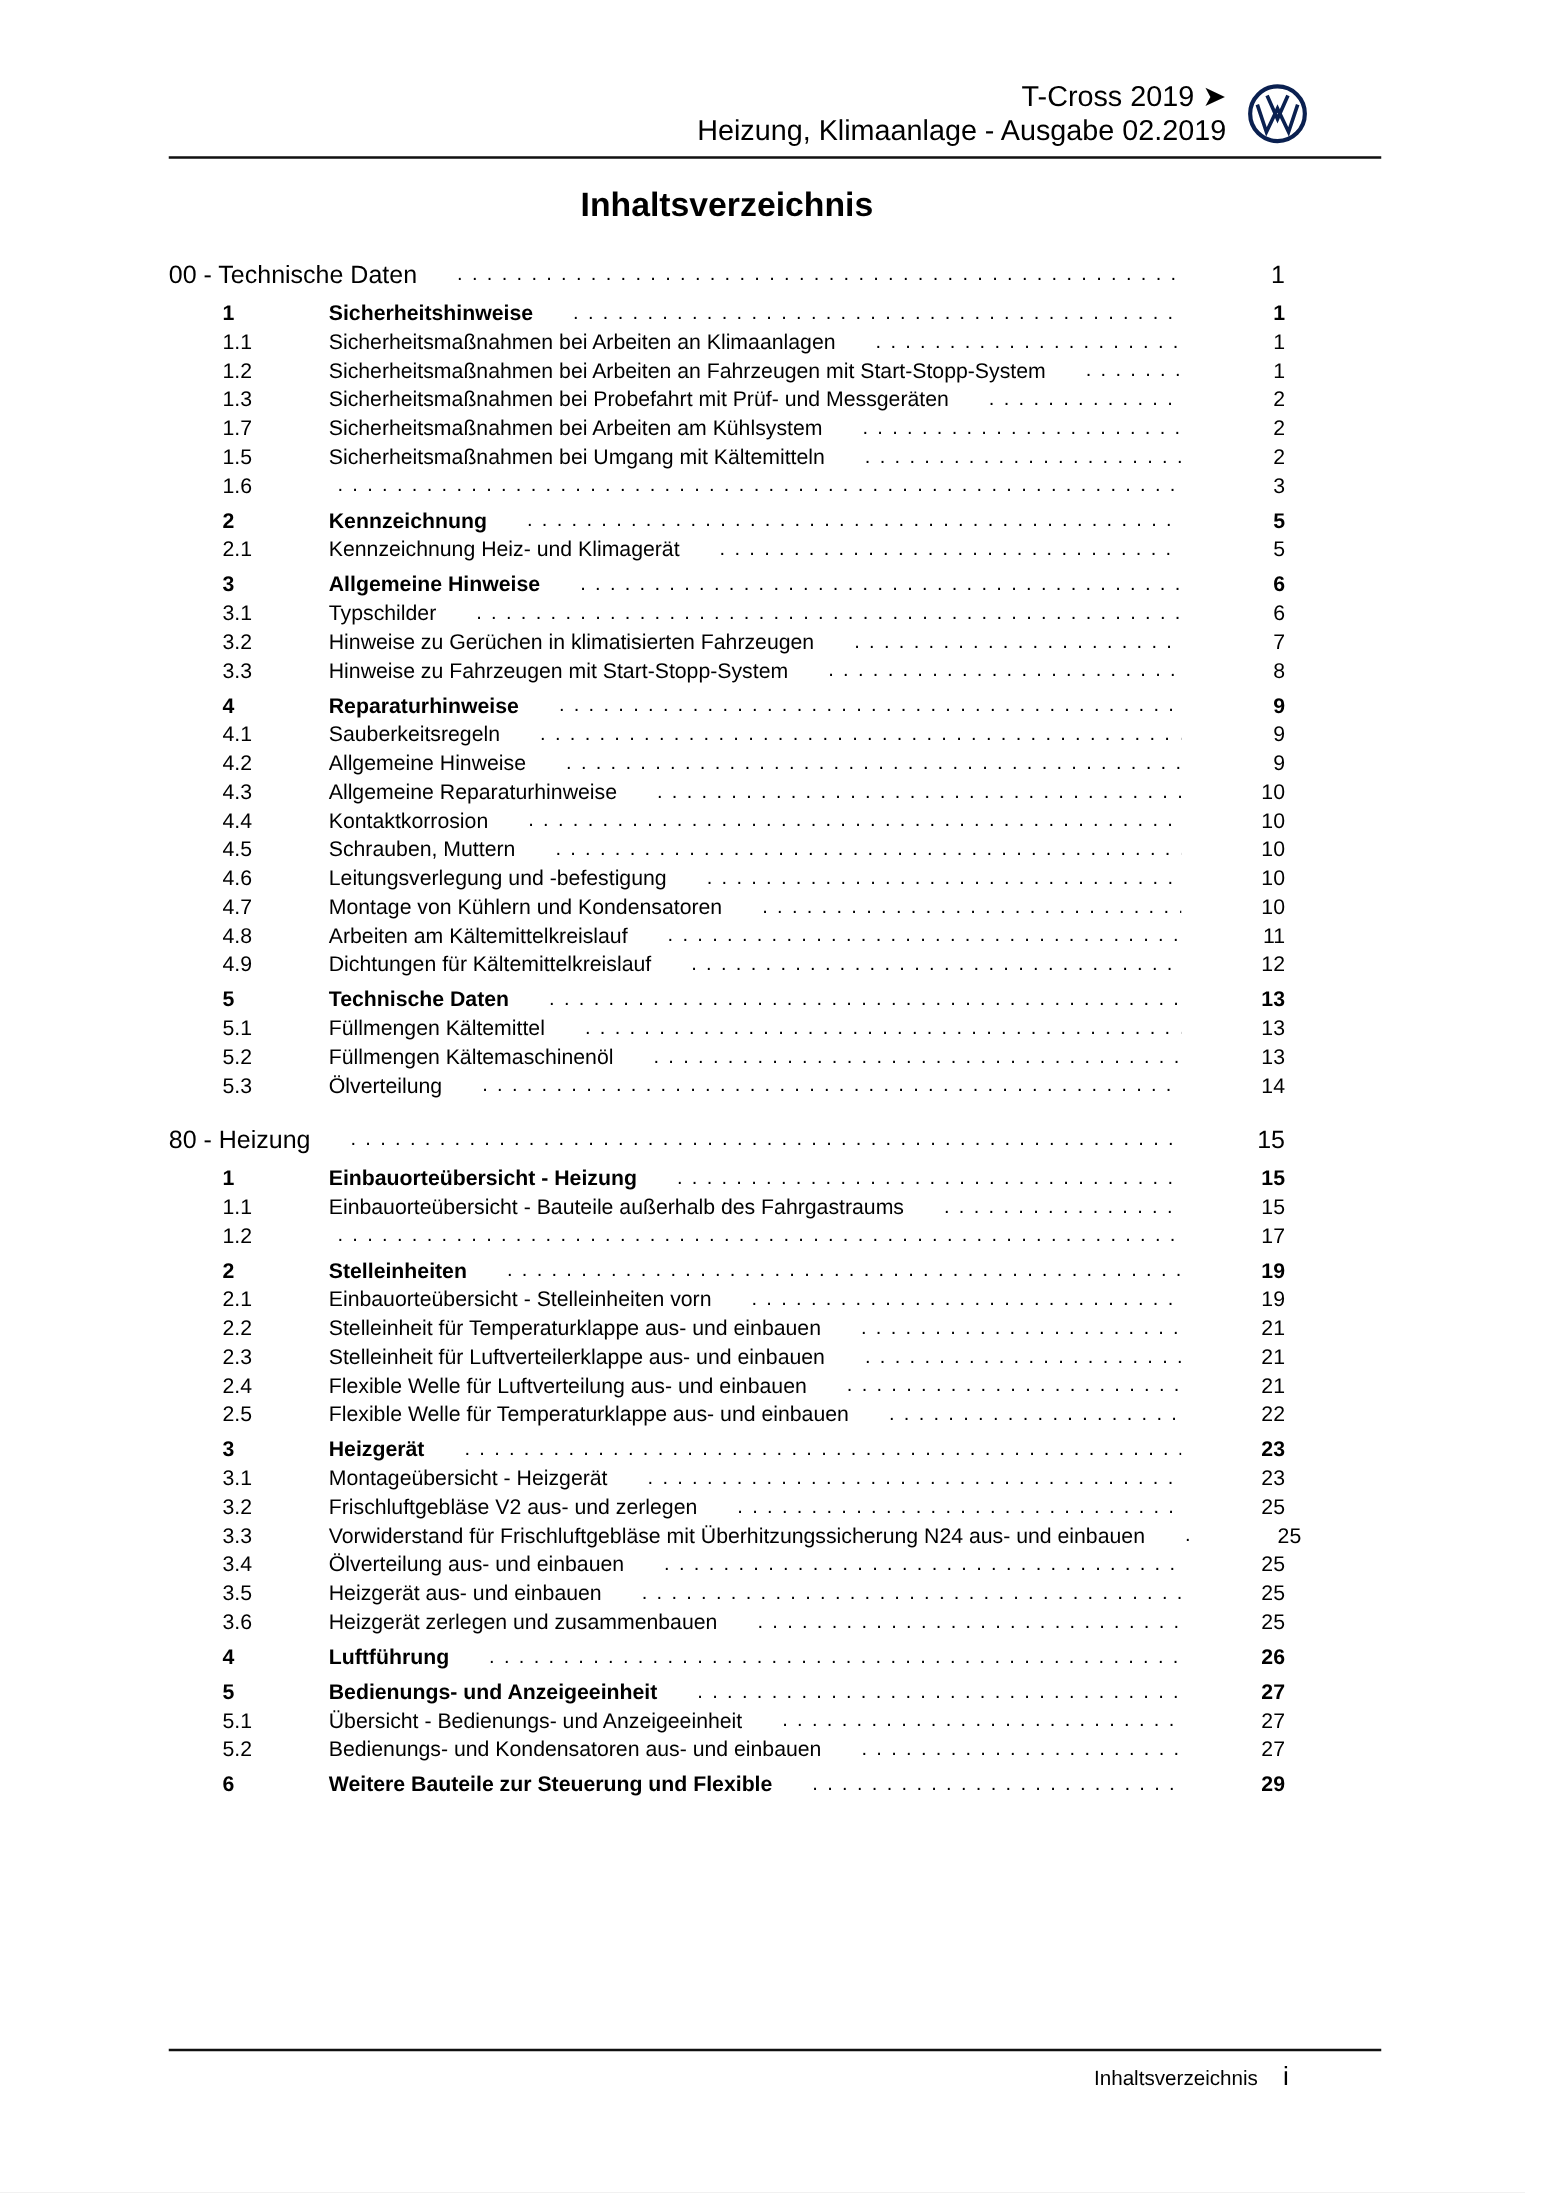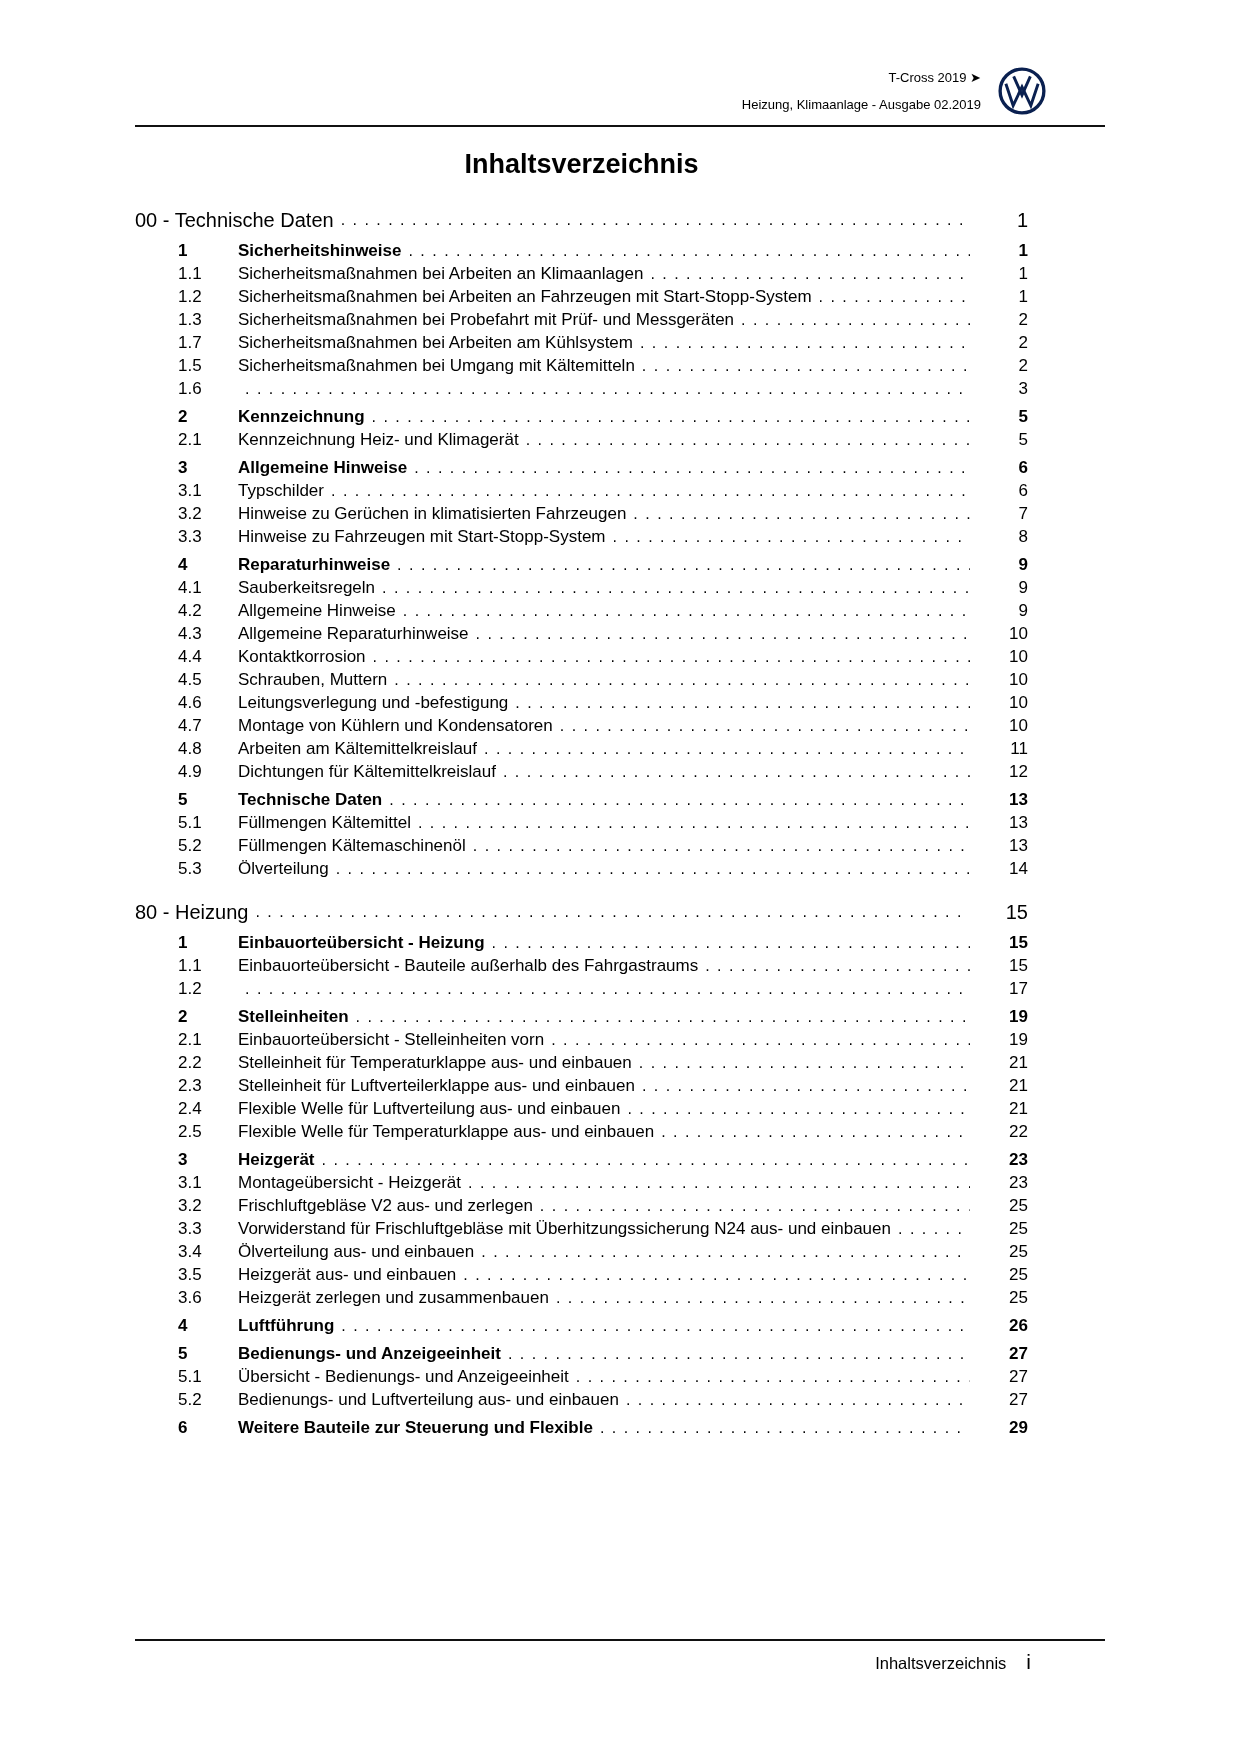--- a/index.html
+++ b/index.html
@@ -17,39 +17,40 @@
 
   
   .doc-header { position: absolute; top: 64px; left: 135px; width: 970px; }
   .header-row {
     display: flex;
     justify-content: flex-end;
     align-items: center;
     gap: 16px;
     padding-right: 58px;
   }
-  .header-text { text-align: right; font-size: 13px; line-height: 27px; }
+  .header-text { text-align: right; font-size: 23px; line-height: 27px; }
   .logo { display: inline-flex; color: var(--brand, #0a2050); }
   .rule { border-bottom: 2px solid #111; margin-top: 7px; }
 
   
   .doc-main { position: absolute; top: 148px; left: 135px; width: 893px; }
   .toc-title {
     text-align: center;
     font-size: 27px;
     font-weight: bold;
     line-height: 32px;
     margin-bottom: 26px;
   }
   .toc-list { width: 100%; }
   .toc-row {
     display: flex;
     align-items: flex-end;
     font-size: 17px;
     line-height: 23px;
+    gap: 25px;
   }
   .toc-row.section { font-weight: bold; margin-top: 5px; }
   .toc-row.chapter { font-size: 20px; line-height: 28px; margin-top: 18px; }
   .toc-num {
     flex: 0 0 60px;
     margin-left: 43px;
     white-space: nowrap;
   }
   .toc-label { flex-shrink: 0; white-space: nowrap; }
   .toc-dots {
@@ -381,21 +382,21 @@
           <span class="toc-page">27</span>
         </div>
         <div class="toc-row sub">
           <span class="toc-num">5.1</span>
           <span class="toc-label">Übersicht - Bedienungs- und Anzeigeeinheit</span>
           <span class="toc-dots">. . . . . . . . . . . . . . . . . . . . . . . . . . . . . . . . . . . . . . . . . . . . . . . . . . . . . . . . . . . . . . . . . . . . . . . . . . . . . . . . . . . . . . . . . . . . . . . . . . . . . . . . . . . . . . . . . . . . . . . . . . . . . . . . . . . . . . . . . . . . . . . . . . . . . . . . . . . . . . . . . . . . . . . . . . . . . . . . . . . . . . . . . . . . . . . . . . . . . . . . . . . . . . . . . . . . . . . . . . . . . . . . . . . . . . . . . . . . . . . . . . . . . . . . . . . . . . . . . . . . </span>
           <span class="toc-page">27</span>
         </div>
         <div class="toc-row sub">
           <span class="toc-num">5.2</span>
-          <span class="toc-label">Bedienungs- und Luftverteilung aus- und einbauen</span>
+          <span class="toc-label">Bedienungs- und Kondensatoren aus- und einbauen</span>
           <span class="toc-dots">. . . . . . . . . . . . . . . . . . . . . . . . . . . . . . . . . . . . . . . . . . . . . . . . . . . . . . . . . . . . . . . . . . . . . . . . . . . . . . . . . . . . . . . . . . . . . . . . . . . . . . . . . . . . . . . . . . . . . . . . . . . . . . . . . . . . . . . . . . . . . . . . . . . . . . . . . . . . . . . . . . . . . . . . . . . . . . . . . . . . . . . . . . . . . . . . . . . . . . . . . . . . . . . . . . . . . . . . . . . . . . . . . . . . . . . . . . . . . . . . . . . . . . . . . . . . . . . . . . . . </span>
           <span class="toc-page">27</span>
         </div>
         <div class="toc-row section">
           <span class="toc-num">6</span>
           <span class="toc-label">Weitere Bauteile zur Steuerung und Flexible</span>
           <span class="toc-dots">. . . . . . . . . . . . . . . . . . . . . . . . . . . . . . . . . . . . . . . . . . . . . . . . . . . . . . . . . . . . . . . . . . . . . . . . . . . . . . . . . . . . . . . . . . . . . . . . . . . . . . . . . . . . . . . . . . . . . . . . . . . . . . . . . . . . . . . . . . . . . . . . . . . . . . . . . . . . . . . . . . . . . . . . . . . . . . . . . . . . . . . . . . . . . . . . . . . . . . . . . . . . . . . . . . . . . . . . . . . . . . . . . . . . . . . . . . . . . . . . . . . . . . . . . . . . . . . . . . . . </span>
           <span class="toc-page">29</span>
         </div>
       </div>

